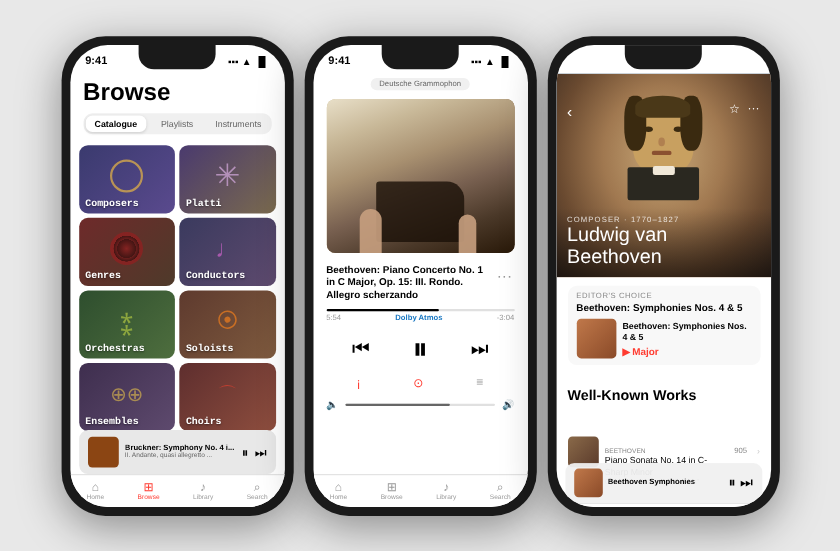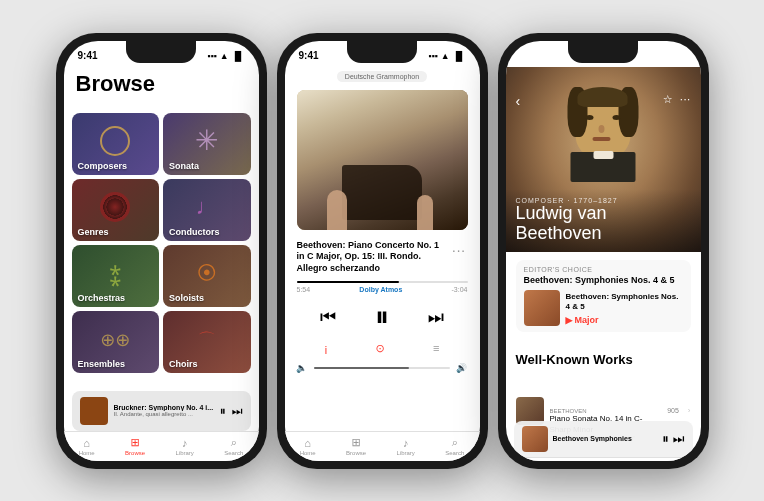--- a/index.html
+++ b/index.html
@@ -110,20 +110,21 @@
       display: flex;
       align-items: flex-end;
     }
     .browse-tile-label {
       color: #fff;
       font-size: 9px;
       font-weight: 600;
       padding: 4px 6px;
       text-shadow: 0 1px 2px rgba(0,0,0,0.5);
       z-index: 2;
+      font-family: Liberation Mono, monospace;
     }
     .tile-composers { background: linear-gradient(135deg, #3a3a6e 0%, #5a4a8e 100%); }
     .tile-periods { background: linear-gradient(135deg, #4a3a6e 0%, #7a6a4e 100%); }
     .tile-genres { background: linear-gradient(135deg, #6e2a2a 0%, #4e3a2a 100%); }
     .tile-conductors { background: linear-gradient(135deg, #3a3a5e 0%, #5e4a6e 100%); }
     .tile-orchestras { background: linear-gradient(135deg, #2e4e2e 0%, #4e6e3e 100%); }
     .tile-soloists { background: linear-gradient(135deg, #5e3a2e 0%, #7e5a3e 100%); }
     .tile-ensembles { background: linear-gradient(135deg, #3e2e4e 0%, #5e4a6e 100%); }
     .tile-choirs { background: linear-gradient(135deg, #5e2e2e 0%, #8e4e3e 100%); }
 
@@ -473,32 +474,37 @@
         <span class="time">9:41</span>
         <div class="status-icons">
           <span>▪▪▪</span>
           <span>▲</span>
           <span>▐▌</span>
         </div>
       </div>
 
       <div class="browse-header">
         <div class="browse-title">Browse</div>
+        <div class="browse-tabs">
+          <div class="browse-tab active">Catalogue</div>
+          <div class="browse-tab">Playlists</div>
+          <div class="browse-tab">Instruments</div>
+        </div>
       </div>
 
       <div class="browse-grid">
         <div class="browse-tile tile-composers">
           <div class="tile-icon">
               <div class="icon-circle"></div>
             </div>
           <span class="browse-tile-label">Composers</span>
         </div>
         <div class="browse-tile tile-periods">
           <div class="tile-icon"><span class="icon-asterisk">✳</span></div>
-          <span class="browse-tile-label">Sonata</span>
+          <span class="browse-tile-label">Platti</span>
         </div>
         <div class="browse-tile tile-genres">
           <div class="tile-icon">
               <div class="icon-vinyl"></div>
             </div>
           <span class="browse-tile-label">Genres</span>
         </div>
         <div class="browse-tile tile-conductors">
           <div class="tile-icon"><span class="icon-note">♩</span></div>
           <span class="browse-tile-label">Conductors</span>

